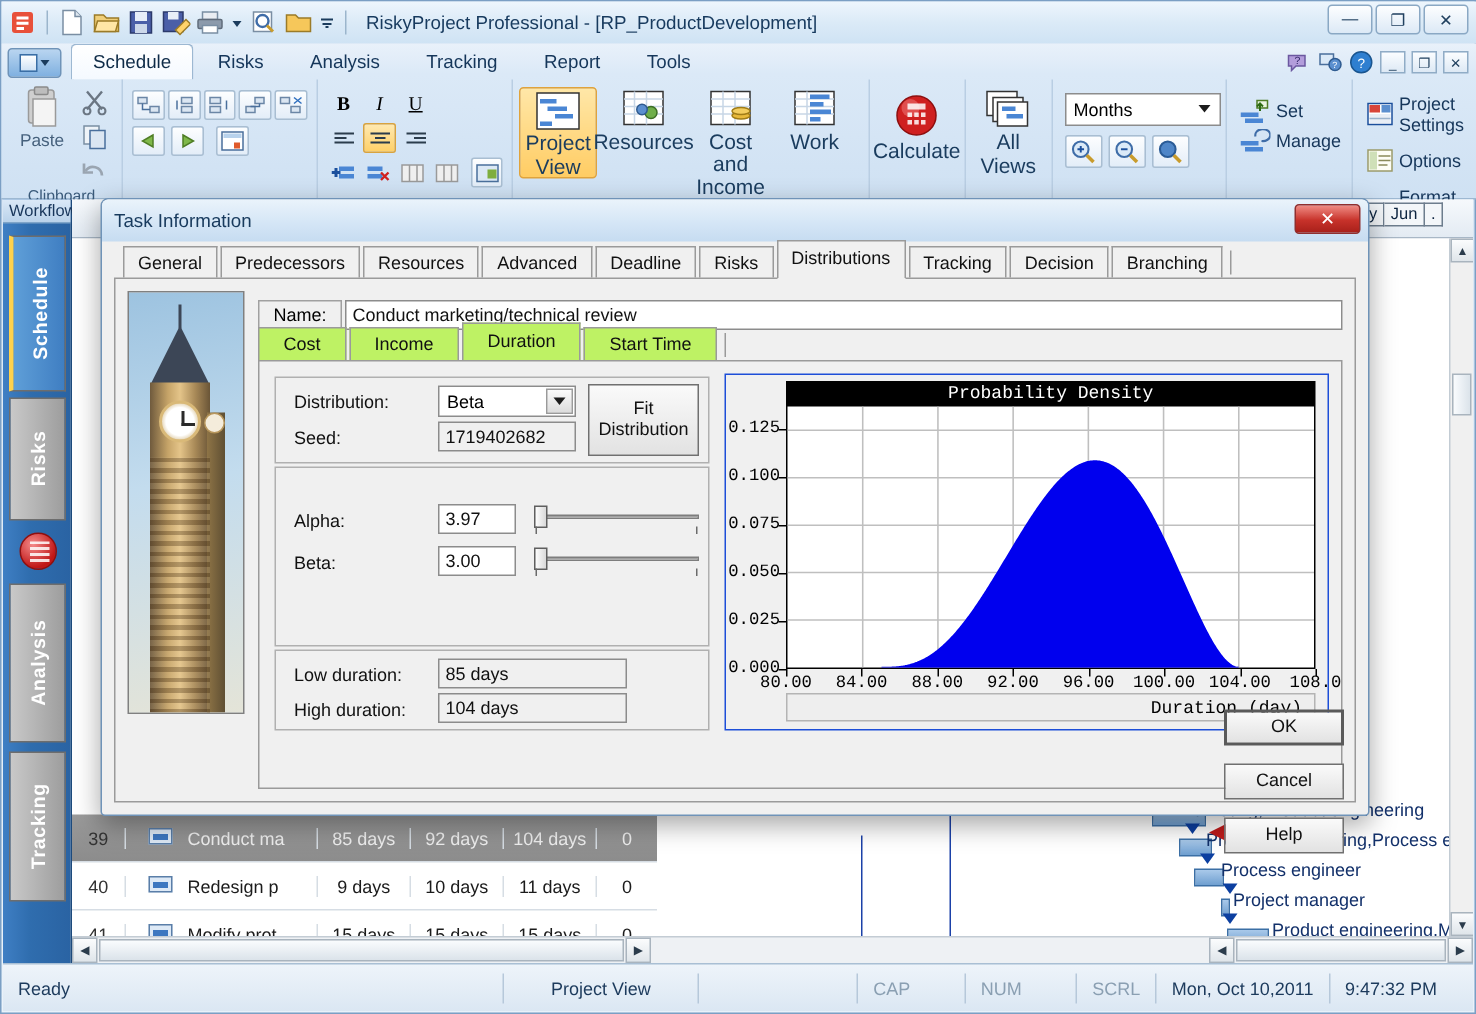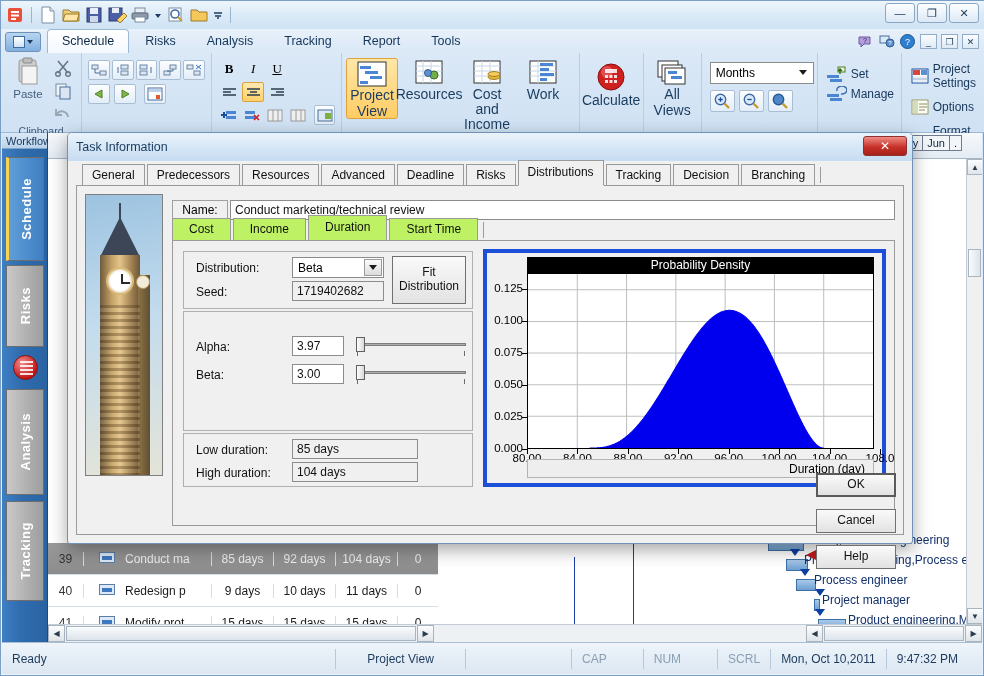--- a/index.html
+++ b/index.html
@@ -197,21 +197,21 @@
   .caret{width:0;height:0;border-left:4px solid transparent;border-right:4px solid transparent;border-top:5px solid #1d1d1d;}
   .btn{border:1px solid #707070;background:linear-gradient(180deg,#fafafa,#e2e2e2);font-size:12px;color:#111;
     display:flex;align-items:center;justify-content:center;text-align:center;line-height:1.15;}
   .btn.def{border:2px solid #5a5a5a;}
   .slider{position:relative;height:18px;}
   .slider-track{position:absolute;left:8px;right:4px;top:7px;height:3px;background:linear-gradient(180deg,#8a8a8a,#cfcfcf);border:1px solid #7d7d7d;}
   .slider-thumb{position:absolute;left:4px;top:1px;width:9px;height:15px;background:linear-gradient(90deg,#fdfdfd,#d9d9d9);
     border:1px solid #5f5f5f;}
   .slider-tick{position:absolute;width:1px;height:5px;background:#6b6b6b;top:15px;}
   
-  .chartwrap{position:absolute;border:4px solid #1d4ed8;background:#f0f0f0;}
+  .chartwrap{position:absolute;border:1px solid #1d4ed8;background:#f0f0f0;font-family:Liberation Mono, monospace;}
   .chart-title{background:#000;color:#fff;text-align:center;font-size:12px;height:16px;line-height:16px;}
   .plotbox{position:absolute;background:#fff;border:1px solid #000;}
   .ylab{position:absolute;font-size:11.5px;color:#000;text-align:right;}
   .xlab{position:absolute;font-size:11.5px;color:#000;text-align:center;}
   .ytick{position:absolute;height:1px;width:5px;background:#000;}
   .xtick{position:absolute;width:1px;height:5px;background:#000;}
   .xaxis-cap{position:absolute;border:1px solid #b4b4b4;background:#eee;font-size:12px;color:#000;text-align:right;padding-right:8px;}
   .dlg-btns{position:absolute;right:8px;bottom:-36px;display:flex;gap:12px;flex-direction:column;}
   .dlgbtn{width:80px;height:24px;}
 </style>
@@ -281,20 +281,21 @@
             <path d="M2 5h6l2 2h8v9H2z" fill="#f6c75a" stroke="#9b7b28"></path>
           </svg>
       </span>
       <span class="qicon" style="width:12px">
         <svg width="12" height="20" viewBox="0 0 12 20">
             <path d="M2 8h8M3 11h6M5 13h2" stroke="#1b3c5d" stroke-width="1.4"></path>
           </svg>
       </span>
       <span class="qsep"></span>
     </div>
+    <div class="apptitle">RiskyProject Professional - [RP_ProductDevelopment]</div>
     <div class="wbtns">
       <div class="wbtn">—</div>
       <div class="wbtn">❐</div>
       <div class="wbtn">✕</div>
     </div>
   </div>
 
   <div class="ribbonbar">
     <div class="tabstrip">
       <div class="officebtn">

